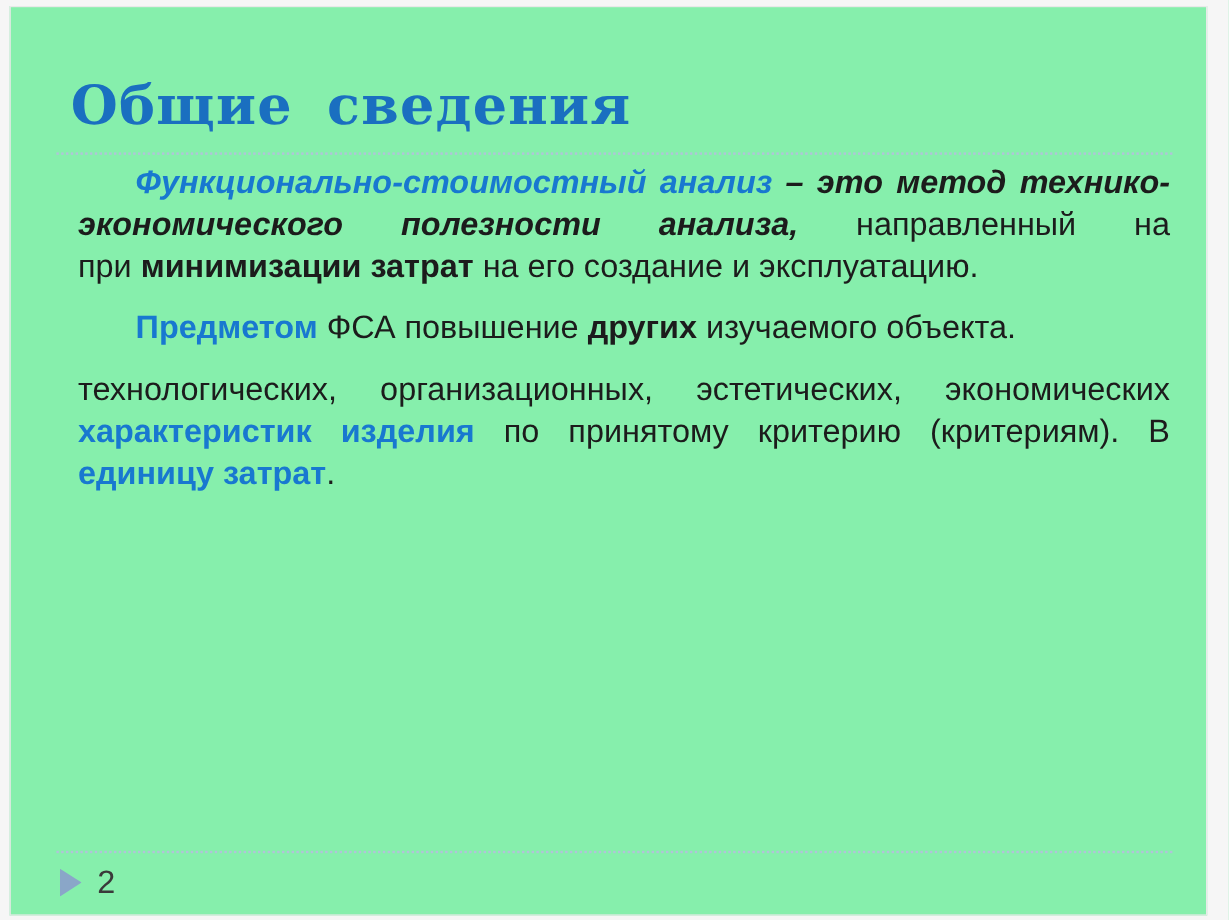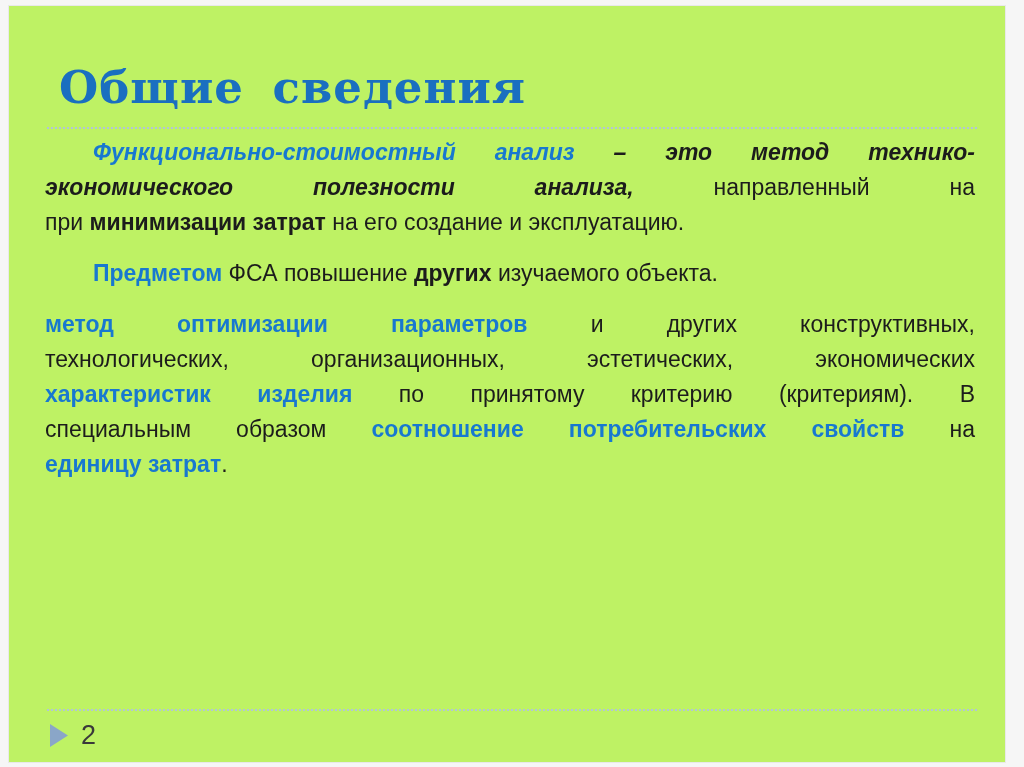--- a/index.html
+++ b/index.html
@@ -3,35 +3,35 @@
 <meta charset="utf-8">
 <style>
   html,body{margin:0;padding:0;}
   body{
     width:1024px;height:767px;position:relative;overflow:hidden;
     background:#f6f6f6;
     font-family:"Liberation Sans","DejaVu Sans",sans-serif;
   }
   .slide{
     position:absolute;left:8px;top:5px;right:18px;bottom:4px;
-    background:#bef264;border:1px solid #e9e9e9;
+    background:#86efac;border:1px solid #e9e9e9;
   }
   .title{
     position:absolute;left:50px;top:56px;
     font-family:"DejaVu Serif","Liberation Serif",serif;
     font-weight:700;font-size:45px;line-height:1.15;
     color:#1a6fc0;letter-spacing:1px;word-spacing:12px;
     white-space:nowrap;
   }
   .sep{height:0;border-top:2px dotted #b0c4d8;}
   .sep-title{position:absolute;left:38px;right:28px;top:121px;}
   .sep-footer{position:absolute;left:38px;right:28px;bottom:51px;}
   .content{
-    position:absolute;left:36px;right:30px;top:129px;
-    color:#1c1c1c;font-size:23px;line-height:35px;
+    position:absolute;left:56px;right:30px;top:129px;
+    color:#1c1c1c;font-size:27px;line-height:35px;
   }
   .para{margin:0 0 16px 0;}
   .line{text-align:justify;text-align-last:justify;}
   .line.left{text-align-last:left;}
   .line.indent{padding-left:48px;}
   .b{font-weight:700;}
   .bi{font-weight:700;font-style:italic;}
   .blue{color:#1878d0;}
   .marker{position:absolute;left:41px;bottom:15px;width:18px;height:23px;}
   .page-num{
@@ -70,34 +70,25 @@
       <div class="line left indent">
         <span class="blue b">Предметом</span>
         <span>ФСА повышение</span>
         <span class="b">других</span>
         <span>изучаемого объекта.</span>
       </div>
     </div>
 
     <div class="para">
       <div class="line">
-        <span class="blue b">метод оптимизации параметров</span>
-        <span>и других конструктивных,</span>
-      </div>
-      <div class="line">
         <span>технологических, организационных, эстетических, экономических</span>
       </div>
       <div class="line">
         <span class="blue b">характеристик изделия</span>
         <span>по принятому критерию (критериям). В</span>
-      </div>
-      <div class="line">
-        <span>специальным образом</span>
-        <span class="blue b">соотношение потребительских свойств</span>
-        <span>на</span>
       </div>
       <div class="line left">
         <span class="blue b">единицу затрат</span><span>.</span>
       </div>
     </div>
 
   </div>
 
   <div class="sep sep-footer"></div>
 

